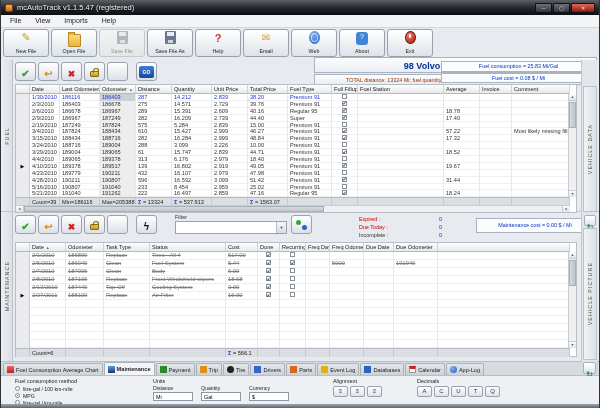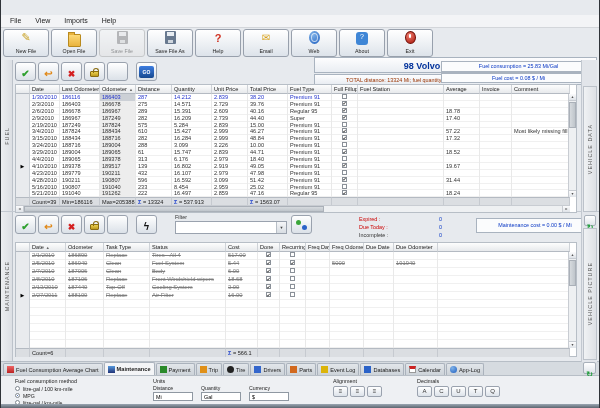--- a/index.html
+++ b/index.html
@@ -160,20 +160,29 @@
   .about-icon::before{content:"?";position:absolute;left:0;right:0;top:0;color:#fff;font-size:7px;line-height:9px;text-align:center;}
   .about-icon::after{content:"";position:absolute;bottom:-3px;left:2px;border:3px solid transparent;border-top-color:#3f86d6;}
   .exit-icon{width:11px;height:11px;border-radius:50%;background:radial-gradient(circle at 35% 30%,#f08072,#a81408);border:1px solid #700c04;}
   .exit-icon::before{content:"";position:absolute;top:1.5px;left:50%;margin-left:-1px;width:2px;height:4px;background:#fff;border-radius:1px;}
 </style>
 </head>
 <body>
 
 <div class="window">
 
+  <div class="titlebar">
+    <span class="app-icon"></span>
+    <span class="win-title">mcAutoTrack v1.1.5.47 (registered)</span>
+    <span class="winbtns">
+      <span class="winbtn">─</span>
+      <span class="winbtn">▢</span>
+      <span class="winbtn close">✕</span>
+    </span>
+  </div>
 
   <div class="menubar" id="menubar">
       <span class="menu-item">File</span>
       <span class="menu-item">View</span>
       <span class="menu-item">Imports</span>
       <span class="menu-item">Help</span>
     </div>
 
   <div class="toolbar-row">
     <div id="toolbar">

